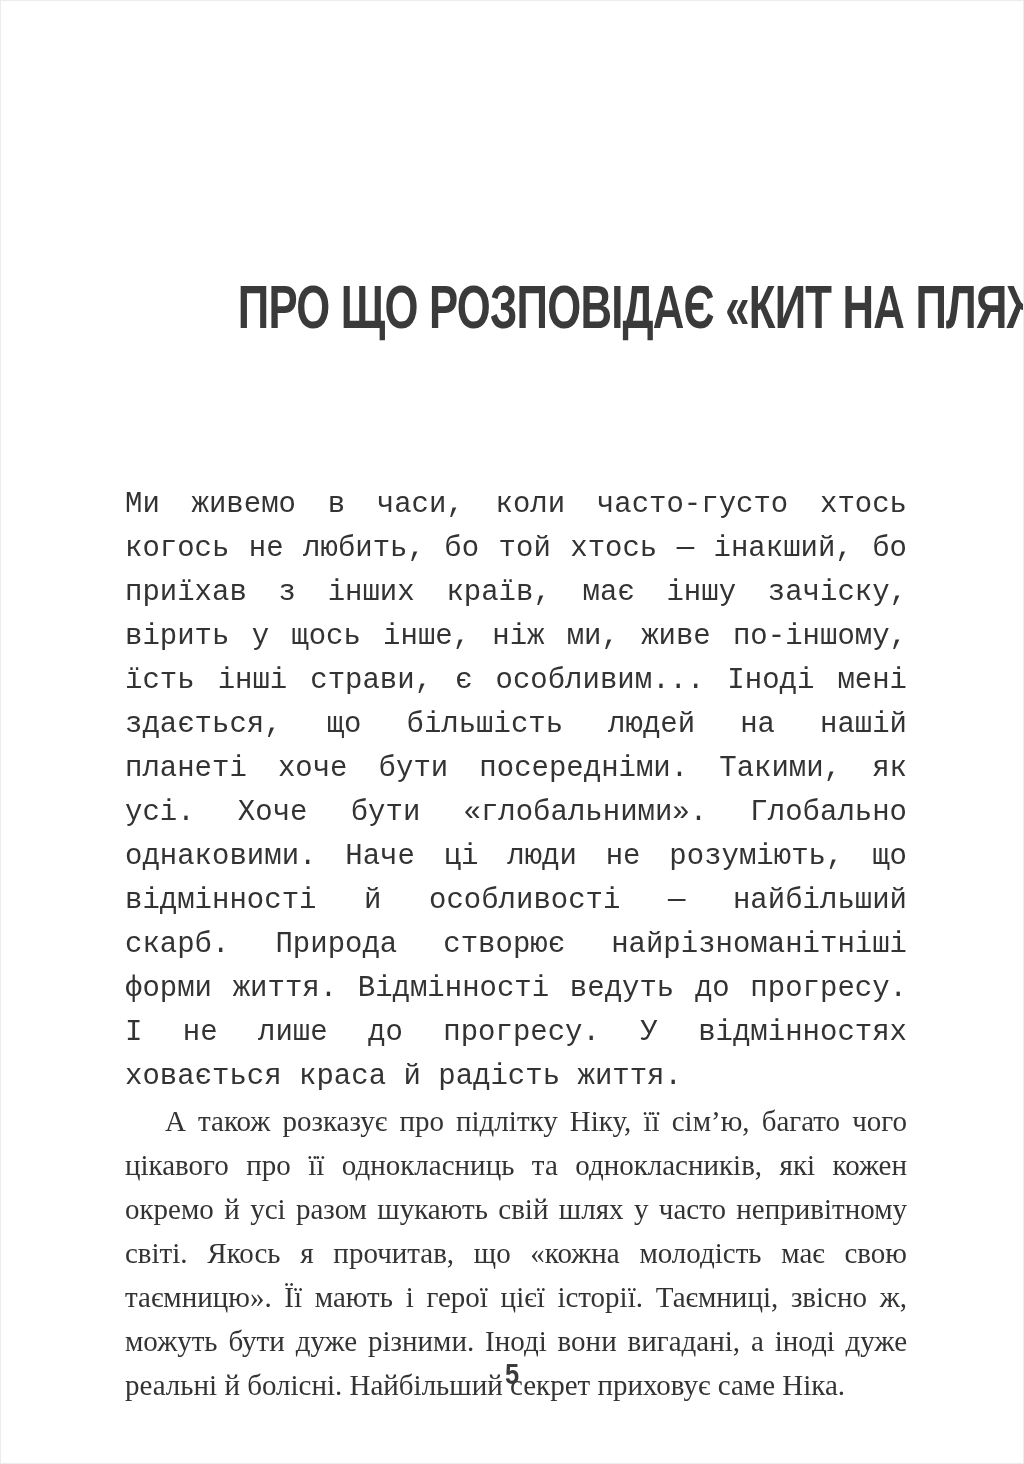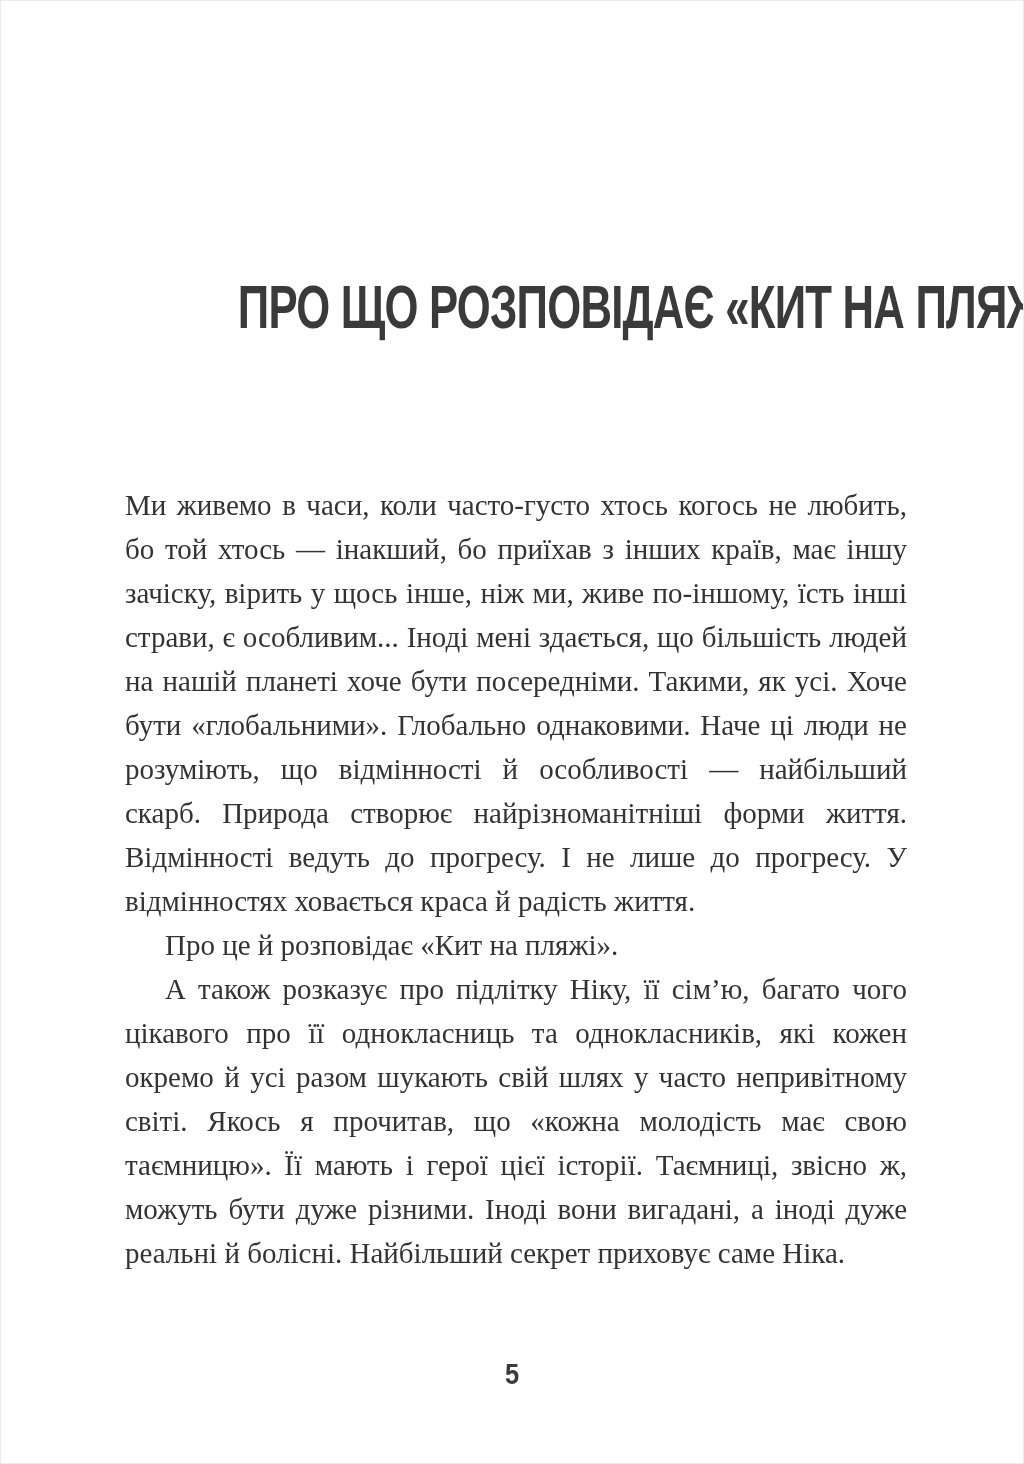--- a/index.html
+++ b/index.html
@@ -48,20 +48,21 @@
     line-height: 44px;
     text-align: justify;
     color: #333333;
   }
   .body-text p {
     margin: 0;
     text-indent: 40px;
   }
   .body-text p:first-child {
     text-indent: 0;
+    font-family: Liberation Mono, monospace;
   }
   .page-number {
     position: absolute;
     bottom: 72px;
     left: 0;
     width: 100%;
     text-align: center;
     font-family: "Liberation Sans", sans-serif;
     font-weight: 700;
     font-size: 30px;
@@ -73,19 +74,18 @@
 <body>
 
 <div class="page">
 
   <div class="title-wrap">
     <h1 class="chapter-title">ПРО ЩО РОЗПОВІДАЄ «КИТ НА ПЛЯЖІ»</h1>
   </div>
 
   <div class="body-text">
     <p>Ми живемо в часи, коли часто-густо хтось когось не любить, бо той хтось — інакший, бо приїхав з інших країв, має іншу зачіску, вірить у щось інше, ніж ми, живе по-іншому, їсть інші страви, є особливим... Іноді мені здається, що більшість людей на нашій планеті хоче бути посередніми. Такими, як усі. Хоче бути «глобальними». Глобально однаковими. Наче ці люди не розуміють, що відмінності й особливості — найбільший скарб. Природа створює найрізноманітніші форми життя. Відмінності ведуть до прогресу. І не лише до прогресу. У відмінностях ховається краса й радість життя.</p>
-    <p>Про це й розповідає «Кит на пляжі».</p>
     <p>А також розказує про підлітку Ніку, її сім’ю, багато чого цікавого про її однокласниць та однокласників, які кожен окремо й усі разом шукають свій шлях у часто непривітному світі. Якось я прочитав, що «кожна молодість має свою таємницю». Її мають і герої цієї історії. Таємниці, звісно ж, можуть бути дуже різними. Іноді вони вигадані, а іноді дуже реальні й болісні. Найбільший секрет приховує саме Ніка.</p>
   </div>
 
   <div class="page-number">5</div>
 
 </div>
 
 </body></html>

